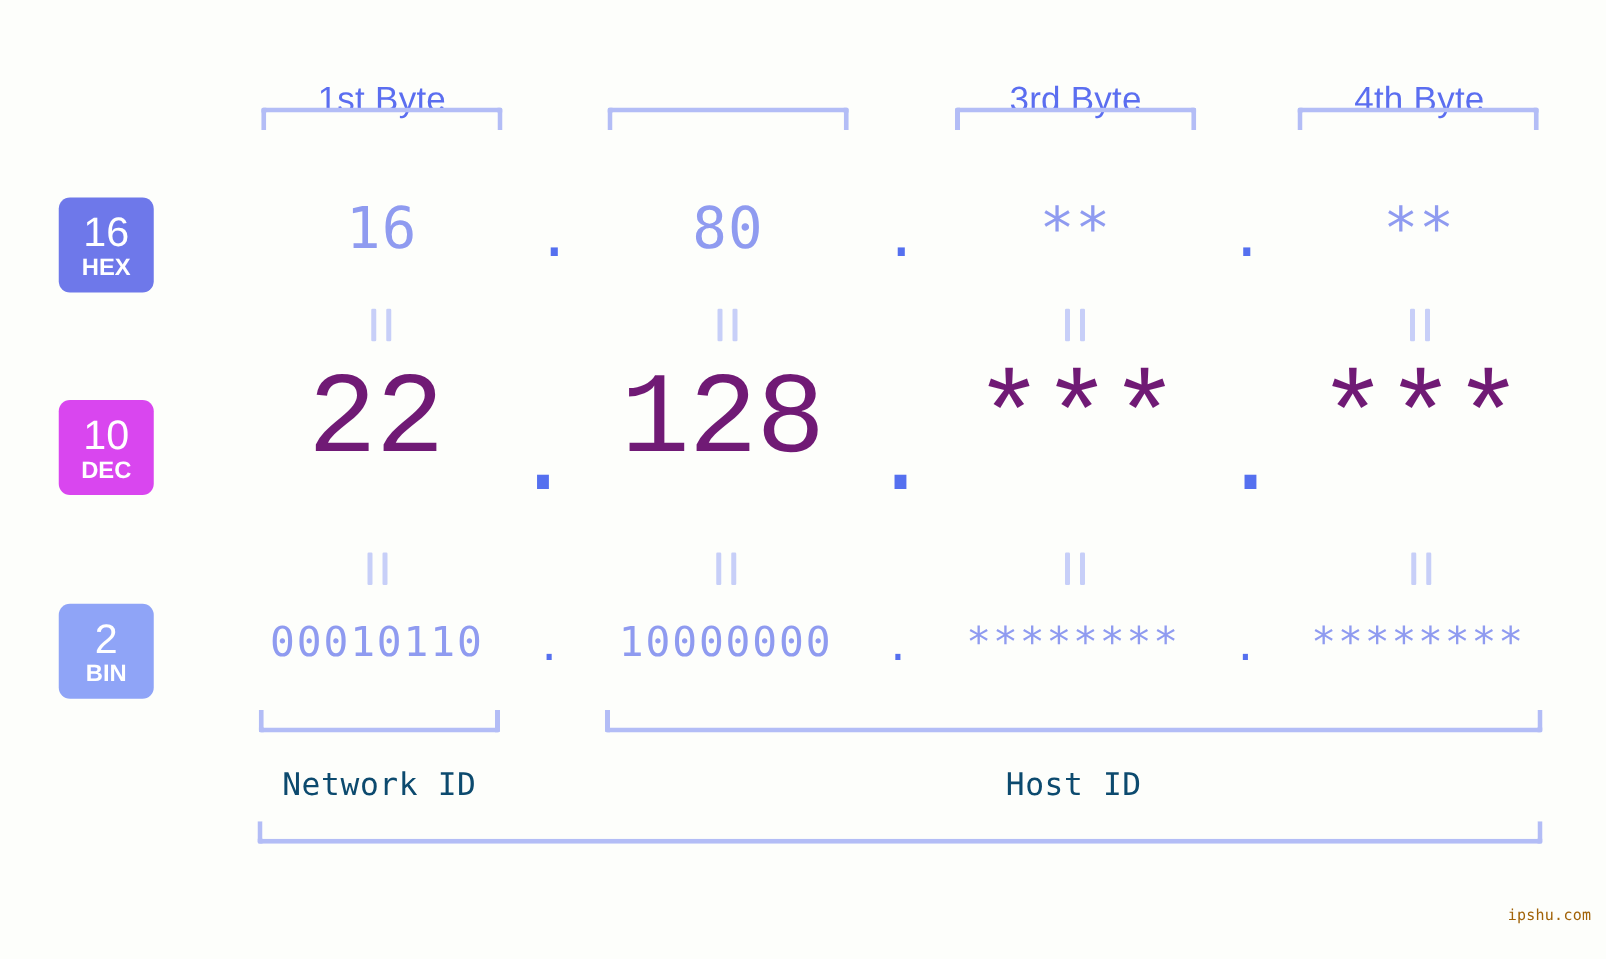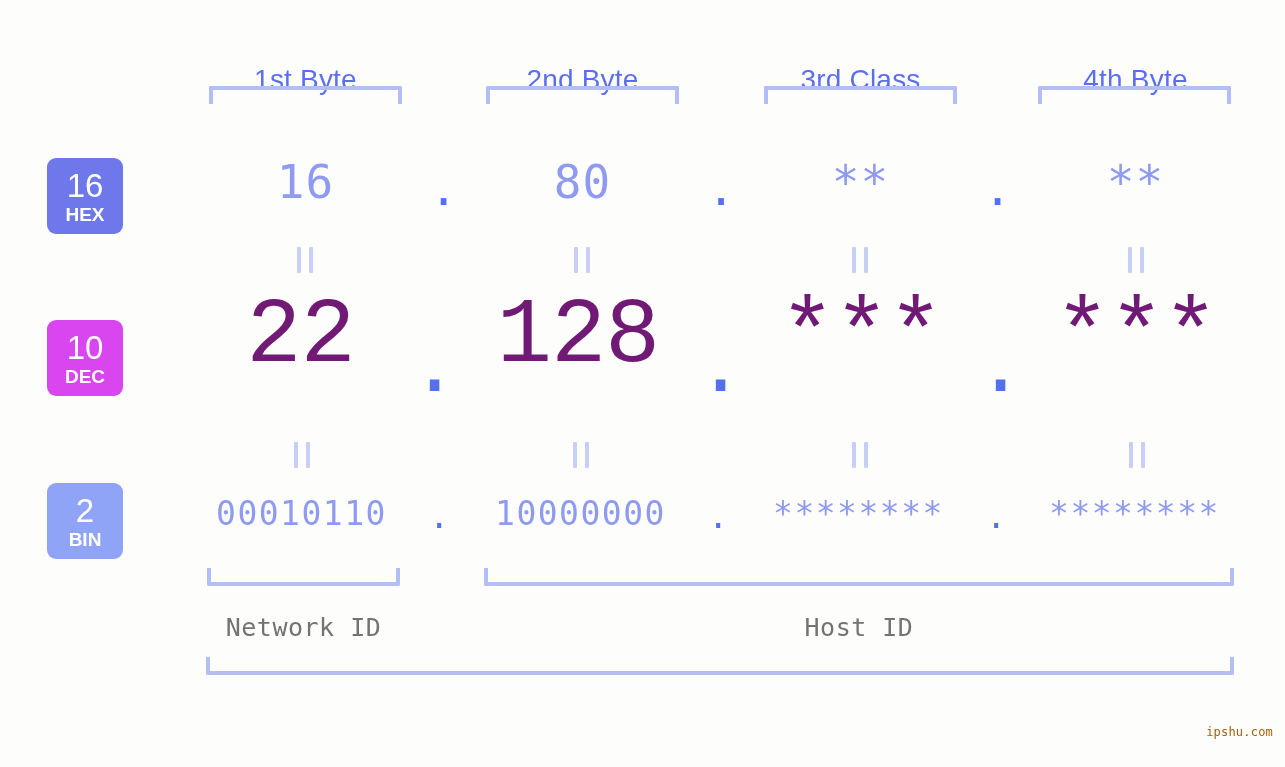--- a/index.html
+++ b/index.html
@@ -156,21 +156,21 @@
     height: 100%;
     background: #c7cff8;
     border-radius: 1px;
   }
 
   
   .id-label {
     position: absolute;
     text-align: center;
     font-size: 25px;
-    color: #737373;
+    color: #0c4a6e;
     font-family: "DejaVu Sans Mono", monospace;
     white-space: nowrap;
     letter-spacing: 0.5px;
   }
 
   .class-label {
     position: absolute;
     text-align: center;
     font-size: 30px;
     color: #5b6ef0;
@@ -189,22 +189,21 @@
     font-family: "DejaVu Sans Mono", monospace;
     letter-spacing: 0.2px;
   }
 </style>
 </head>
 <body>
 
 <div id="stage">
 
   <div class="byte-label" style="left:208px; width:195px;">1st Byte</div>
-  <div class="byte-label" style="left:485px; width:195px;">2nd Byte</div>
-  <div class="byte-label" style="left:763px; width:195px;">3rd Class</div>
+  <div class="byte-label" style="left:763px; width:195px;">3rd Byte</div>
   <div class="byte-label" style="left:1038px; width:195px;">4th Byte</div>
 
   <div class="bracket-down" style="left:209px; width:193px;"></div>
   <div class="bracket-down" style="left:486px; width:193px;"></div>
   <div class="bracket-down" style="left:764px; width:193px;"></div>
   <div class="bracket-down" style="left:1038px; width:193px;"></div>
 
   <div class="badge badge-hex">
     <span class="num">16</span>
     <span class="abbr">HEX</span>

